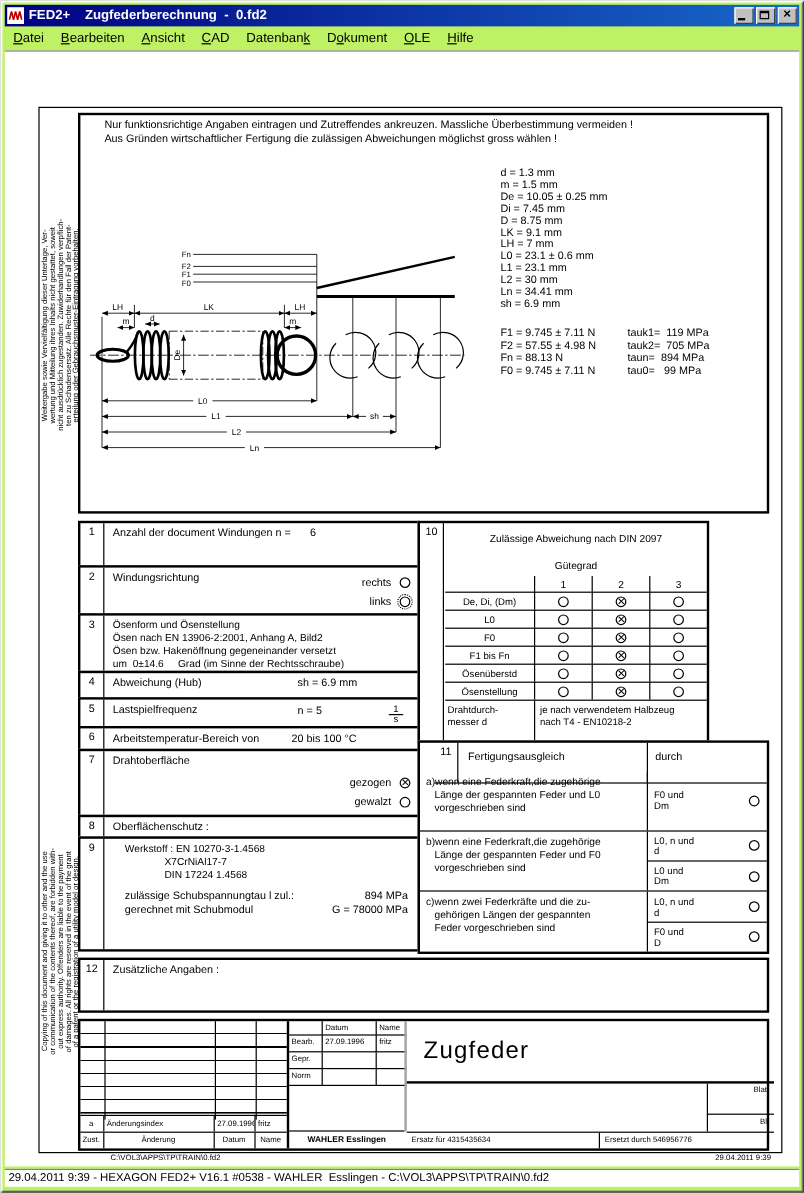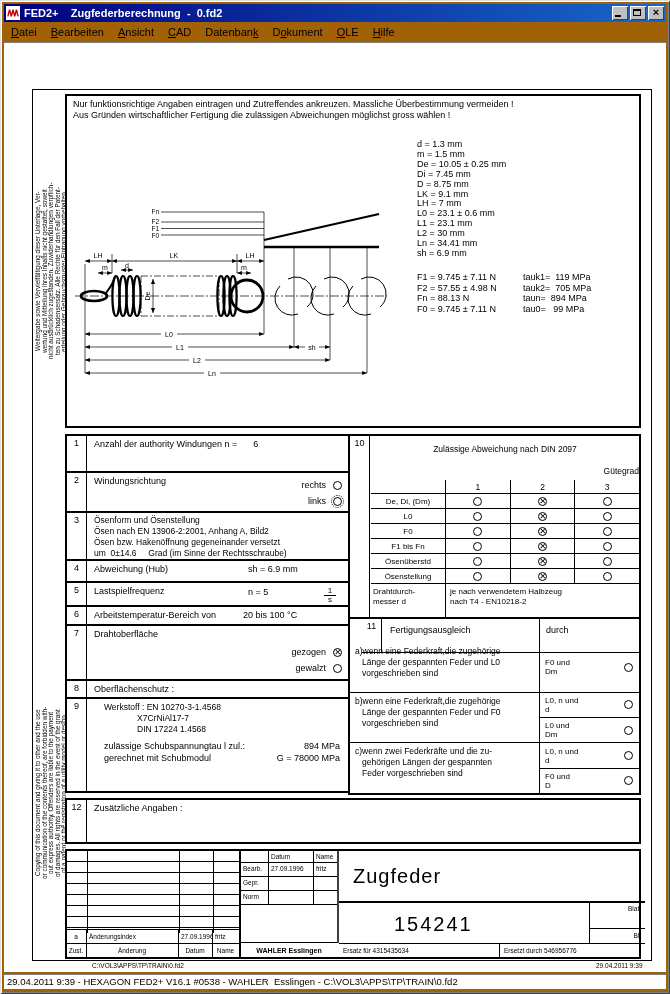--- a/index.html
+++ b/index.html
@@ -1,18 +1,18 @@
 <!DOCTYPE html>
 <html><head>
 <meta charset="utf-8">
 <style>
 *{margin:0;padding:0;box-sizing:border-box}
 html,body{background:#808080}
 body{font-family:"Liberation Sans",sans-serif;color:#000}
-#window{position:relative;width:670px;height:994px;background:#a16207;
+#window{position:relative;width:670px;height:994px;background:#bef264;
   box-shadow:inset 1px 1px 0 #dfdfdf,inset -1px -1px 0 #404040,inset 2px 2px 0 #fff,inset -2px -2px 0 #808080}
 
 .titlebar{position:absolute;left:4px;top:4px;right:4px;height:18px;
   background:linear-gradient(90deg,#000080,#1868c8);display:flex;align-items:center;padding:0 2px}
 .appicon{width:14px;height:14px;background:#fff;margin-right:4px;flex:none;display:flex;align-items:center;justify-content:center}
 .title{color:#fff;font-size:11px;font-weight:bold;white-space:pre;flex:1;overflow:hidden}
 .winbtns{display:flex;gap:2px}
 .wbtn{width:16px;height:14px;background:#c0c0c0;position:relative;flex:none;cursor:default;
   box-shadow:inset 1px 1px 0 #fff,inset -1px -1px 0 #404040;font-size:10px;text-align:center}
 .g-min{position:absolute;left:3px;bottom:3px;width:6px;height:2px;background:#000}
@@ -38,30 +38,30 @@
 .pre{white-space:pre;font-size:8.5px;line-height:11px}
 .opts{position:absolute;right:6px;top:4px;width:74px}
 .opt{display:flex;align-items:center;justify-content:flex-end;gap:7px;height:16px;font-size:9px}
 .radio{display:inline-block;width:9px;height:9px;border:1px solid #000;border-radius:50%;background:#fff;position:relative;flex:none}
 .radio.checked::before{content:"✕";position:absolute;left:0.2px;top:-1.5px;font-size:8.5px;line-height:11px}
 .radio.focus{outline:1px dotted #000;outline-offset:1px}
 .frac{position:absolute;right:12px;top:4px;width:12px;text-align:center;font-size:8px;line-height:8px}
 .frac .num{display:block;border-bottom:1px solid #000}
 .flexline{display:flex;justify-content:space-between;padding-right:8px;font-size:9px;margin-top:2px}
 
-.note{padding:3px 6px;font-size:9px;line-height:11px}
+.note{padding:3px 20px;font-size:9px;line-height:11px}
 .dims{position:absolute;left:350px;font-size:9px;line-height:9.9px;white-space:pre}
 #dims{top:44px}
 #forces{top:176px;line-height:10.5px}
 #forces .fcol{display:inline-block;width:106px}
 #springsvg{position:absolute;left:2px;top:32px}
 
 .r10content{position:absolute;left:21px;right:0;top:0;bottom:0;display:flex;flex-direction:column}
 .r10title{text-align:center;font-size:8.5px;margin-top:8px}
-.r10sub{text-align:right;font-size:8.5px;margin-top:12px}
+.r10sub{text-align:center;font-size:8.5px;margin-top:12px}
 #grade-grid{margin-top:4px}
 .grow{display:grid;grid-template-columns:74px 1fr 1fr 1fr;height:15px}
 .grow.ghead{height:13px}
 .glabel{font-size:8px;display:flex;align-items:center;justify-content:center;border-top:1px solid #000;overflow:hidden}
 .ghead .glabel{border:none}
 .gcell{display:flex;align-items:center;justify-content:center;border-left:1px solid #000;border-top:1px solid #000;font-size:8.5px}
 .ghead .gcell{border-top:none}
 .gfoot{flex:1;display:grid;grid-template-columns:74px 1fr;border-top:1px solid #000}
 .gfoot .wlabel{font-size:8px;padding:3px 2px;white-space:pre-line;line-height:10px}
 .gfoot .wtext{border-left:1px solid #000;font-size:8px;padding:3px 4px;white-space:pre-line;line-height:10px}
@@ -90,21 +90,21 @@
 .crow{position:absolute;left:0;right:0;height:14px;display:grid;grid-template-columns:20px 92px 34px 26px;border-top:1px solid #000}
 .crow div{border-right:1px solid #000;font-size:6.5px;padding:3px 1px 0 2px;overflow:hidden;white-space:nowrap}
 .crow div:last-child{border-right:none}
 .crow .c-c{text-align:center;padding-left:0}
 .sgrid{position:absolute;left:172px;top:0;width:98px;height:106px;border-left:2px solid #000}
 .srow{display:grid;grid-template-columns:28px 45px 25px}
 .srow div{border-bottom:1px solid #000;border-right:1px solid #000;font-size:6.5px;padding:2px 1px 0 2px;overflow:hidden;white-space:nowrap}
 .srow div:last-child{border-right:none}
 .semptycell{height:38px;border-bottom:1px solid #000}
 .company{font-size:7px;font-weight:bold;text-align:center;padding-top:4px}
-.bigbox{position:absolute;left:270px;top:0;width:306px;height:92px;border-left:2px solid #404040}
+.bigbox{position:absolute;left:270px;top:0;width:306px;height:92px;border-left:2px solid #a3a3a3}
 .ptitle{position:absolute;left:0;top:0;width:306px;height:52px;border-bottom:2px solid #000;font-size:20px;padding:14px 0 0 14px;letter-spacing:1px}
 .pnum{position:absolute;left:0;top:52px;width:250px;height:40px;font-size:20px;letter-spacing:2px;padding:10px 0 0 55px}
 .blattcell{position:absolute;left:250px;top:52px;width:56px;height:26px;border-left:1px solid #000;border-bottom:1px solid #000;font-size:6.5px;text-align:right;padding:2px 4px 0 0}
 .blcell{position:absolute;left:250px;top:78px;width:56px;height:14px;border-left:1px solid #000;font-size:6.5px;text-align:right;padding:3px 4px 0 0}
 .ersrow{position:absolute;left:0;top:92px;width:306px;height:14px;border-top:1px solid #000;display:grid;grid-template-columns:160px 1fr}
 .ersrow div{font-size:6.5px;padding:3px 0 0 4px;white-space:nowrap;overflow:hidden}
 .ersrow div:last-child{border-left:1px solid #000}
 
 .sheetfoot{position:absolute;top:919px;font-size:6.5px;white-space:pre}
 .statusbar{position:absolute;left:4px;top:974px;right:4px;height:15px;background:#fff;
@@ -231,21 +231,21 @@
           <text x="143" y="247.5">Ln</text>
         </g>
       </svg>
 
       <div id="dims" class="dims"><div>d = 1.3 mm</div><div>m = 1.5 mm</div><div>De = 10.05 ± 0.25 mm</div><div>Di = 7.45 mm</div><div>D = 8.75 mm</div><div>LK = 9.1 mm</div><div>LH = 7 mm</div><div>L0 = 23.1 ± 0.6 mm</div><div>L1 = 23.1 mm</div><div>L2 = 30 mm</div><div>Ln = 34.41 mm</div><div>sh = 6.9 mm</div></div>
       <div id="forces" class="dims"><div><span class="fcol">F1 = 9.745 ± 7.11 N</span><span>tauk1=  119 MPa</span></div><div><span class="fcol">F2 = 57.55 ± 4.98 N</span><span>tauk2=  705 MPa</span></div><div><span class="fcol">Fn = 88.13 N</span><span>taun=  894 MPa</span></div><div><span class="fcol">F0 = 9.745 ± 7.11 N</span><span>tau0=   99 MPa</span></div></div>
     </div>
 
     <div class="box" style="left:61px;top:391px;width:285px;height:39px">
       <div class="rno">1</div>
-      <div class="rcontent"><span>Anzahl der authority Windungen n =</span><span class="val">6</span></div>
+      <div class="rcontent"><span>Anzahl der document Windungen n =</span><span class="val">6</span></div>
     </div>
     <div class="box" style="left:61px;top:428px;width:285px;height:42px">
       <div class="rno">2</div>
       <div class="rcontent"><span>Windungsrichtung</span>
         <div class="opts">
             <div class="opt">
               <span>rechts</span>
               <span class="radio"></span>
             </div>
             <div class="opt">
@@ -308,21 +308,21 @@
             <span>zulässige Schubspannungtau l zul.:</span>
             <span>894 MPa</span>
           </div>
         <div class="flexline">
             <span>gerechnet mit Schubmodul</span>
             <span>G = 78000 MPa</span>
           </div>
       </div>
     </div>
 
-    <div class="box" style="left:344px;top:391px;width:293px;height:185px">
+    <div class="box" style="left:344px;top:391px;width:243px;height:185px">
       <div class="rno">10</div>
       <div class="r10content">
         <div class="r10title">Zulässige Abweichung nach DIN 2097</div>
         <div class="r10sub">Gütegrad</div>
         <div id="grade-grid">
             <div class="grow ghead">
               <div class="glabel"></div>
               <div class="gcell">1</div>
               <div class="gcell">2</div>
               <div class="gcell">3</div>
@@ -508,21 +508,20 @@
         <div class="srow" style="height:14px">
           <div>Norm</div>
             <div></div>
             <div></div>
         </div>
         <div class="semptycell"></div>
         <div class="company">WAHLER  Esslingen</div>
       </div>
       <div class="bigbox">
         <div class="ptitle">Zugfeder</div>
-        <div class="pnum">154241</div>
         <div class="blattcell">Blatt</div>
         <div class="blcell">Bl.</div>
         <div class="ersrow">
           <div>Ersatz für 4315435634</div>
           <div>Ersetzt durch 546956776</div>
         </div>
       </div>
     </div>
 
     <div class="sheetfoot" style="left:88px">C:\VOL3\APPS\TP\TRAIN\0.fd2</div>

